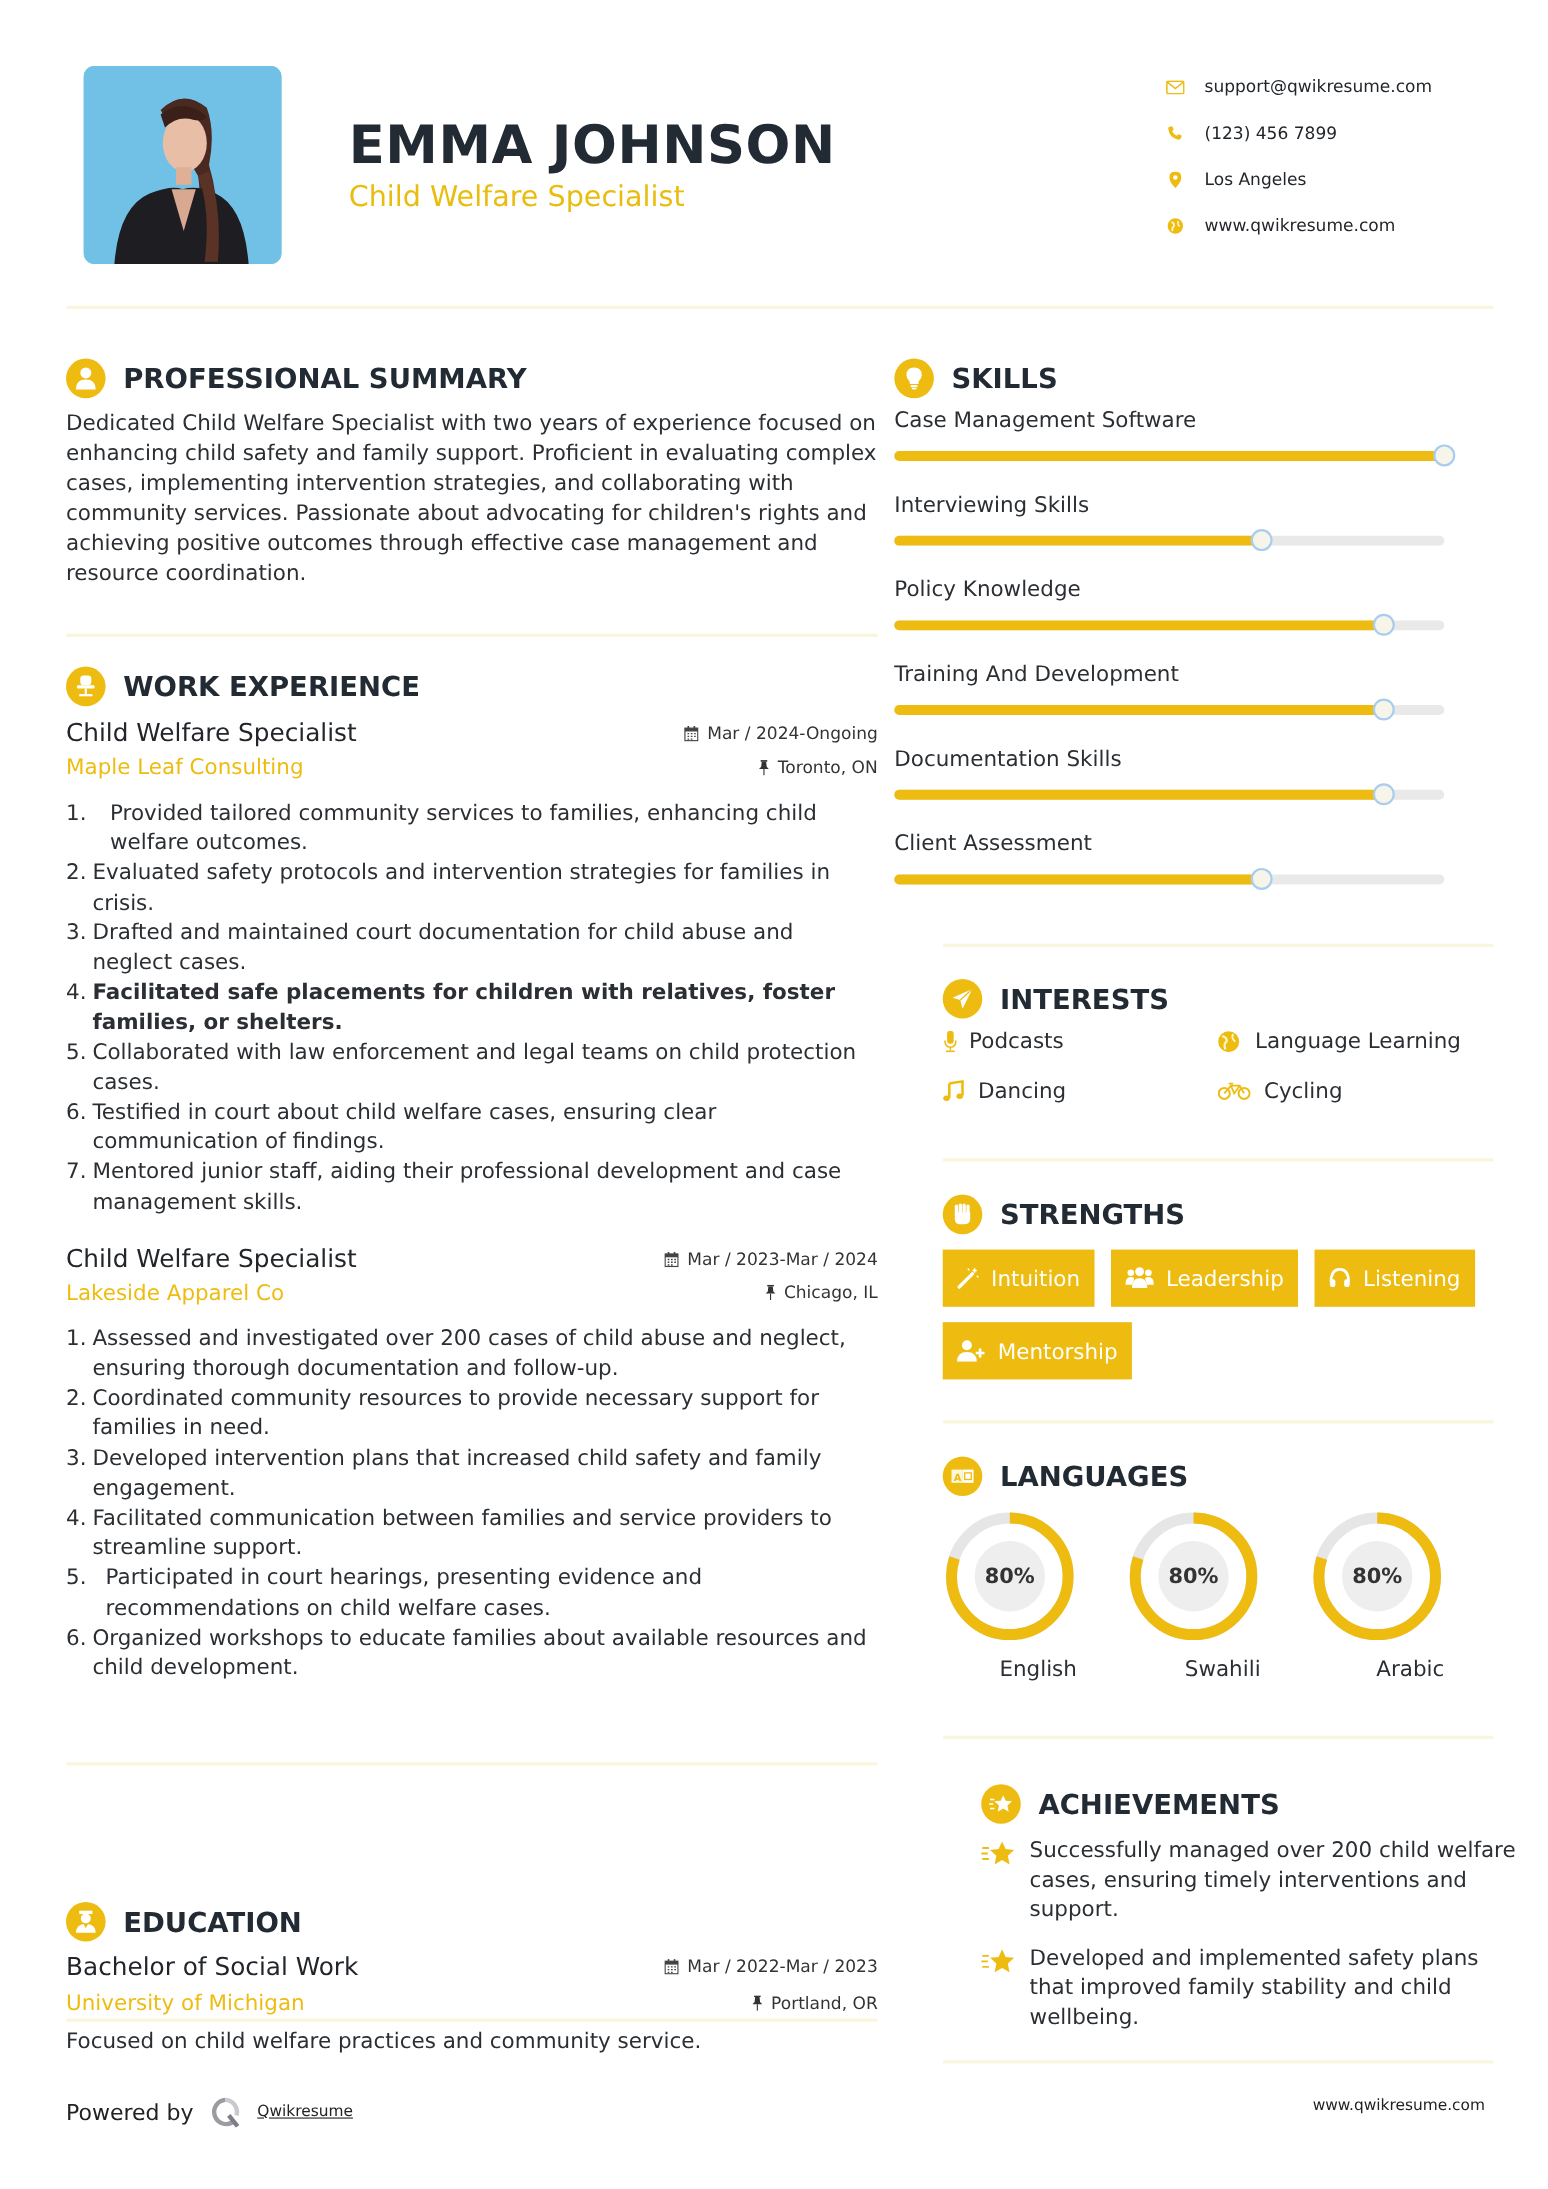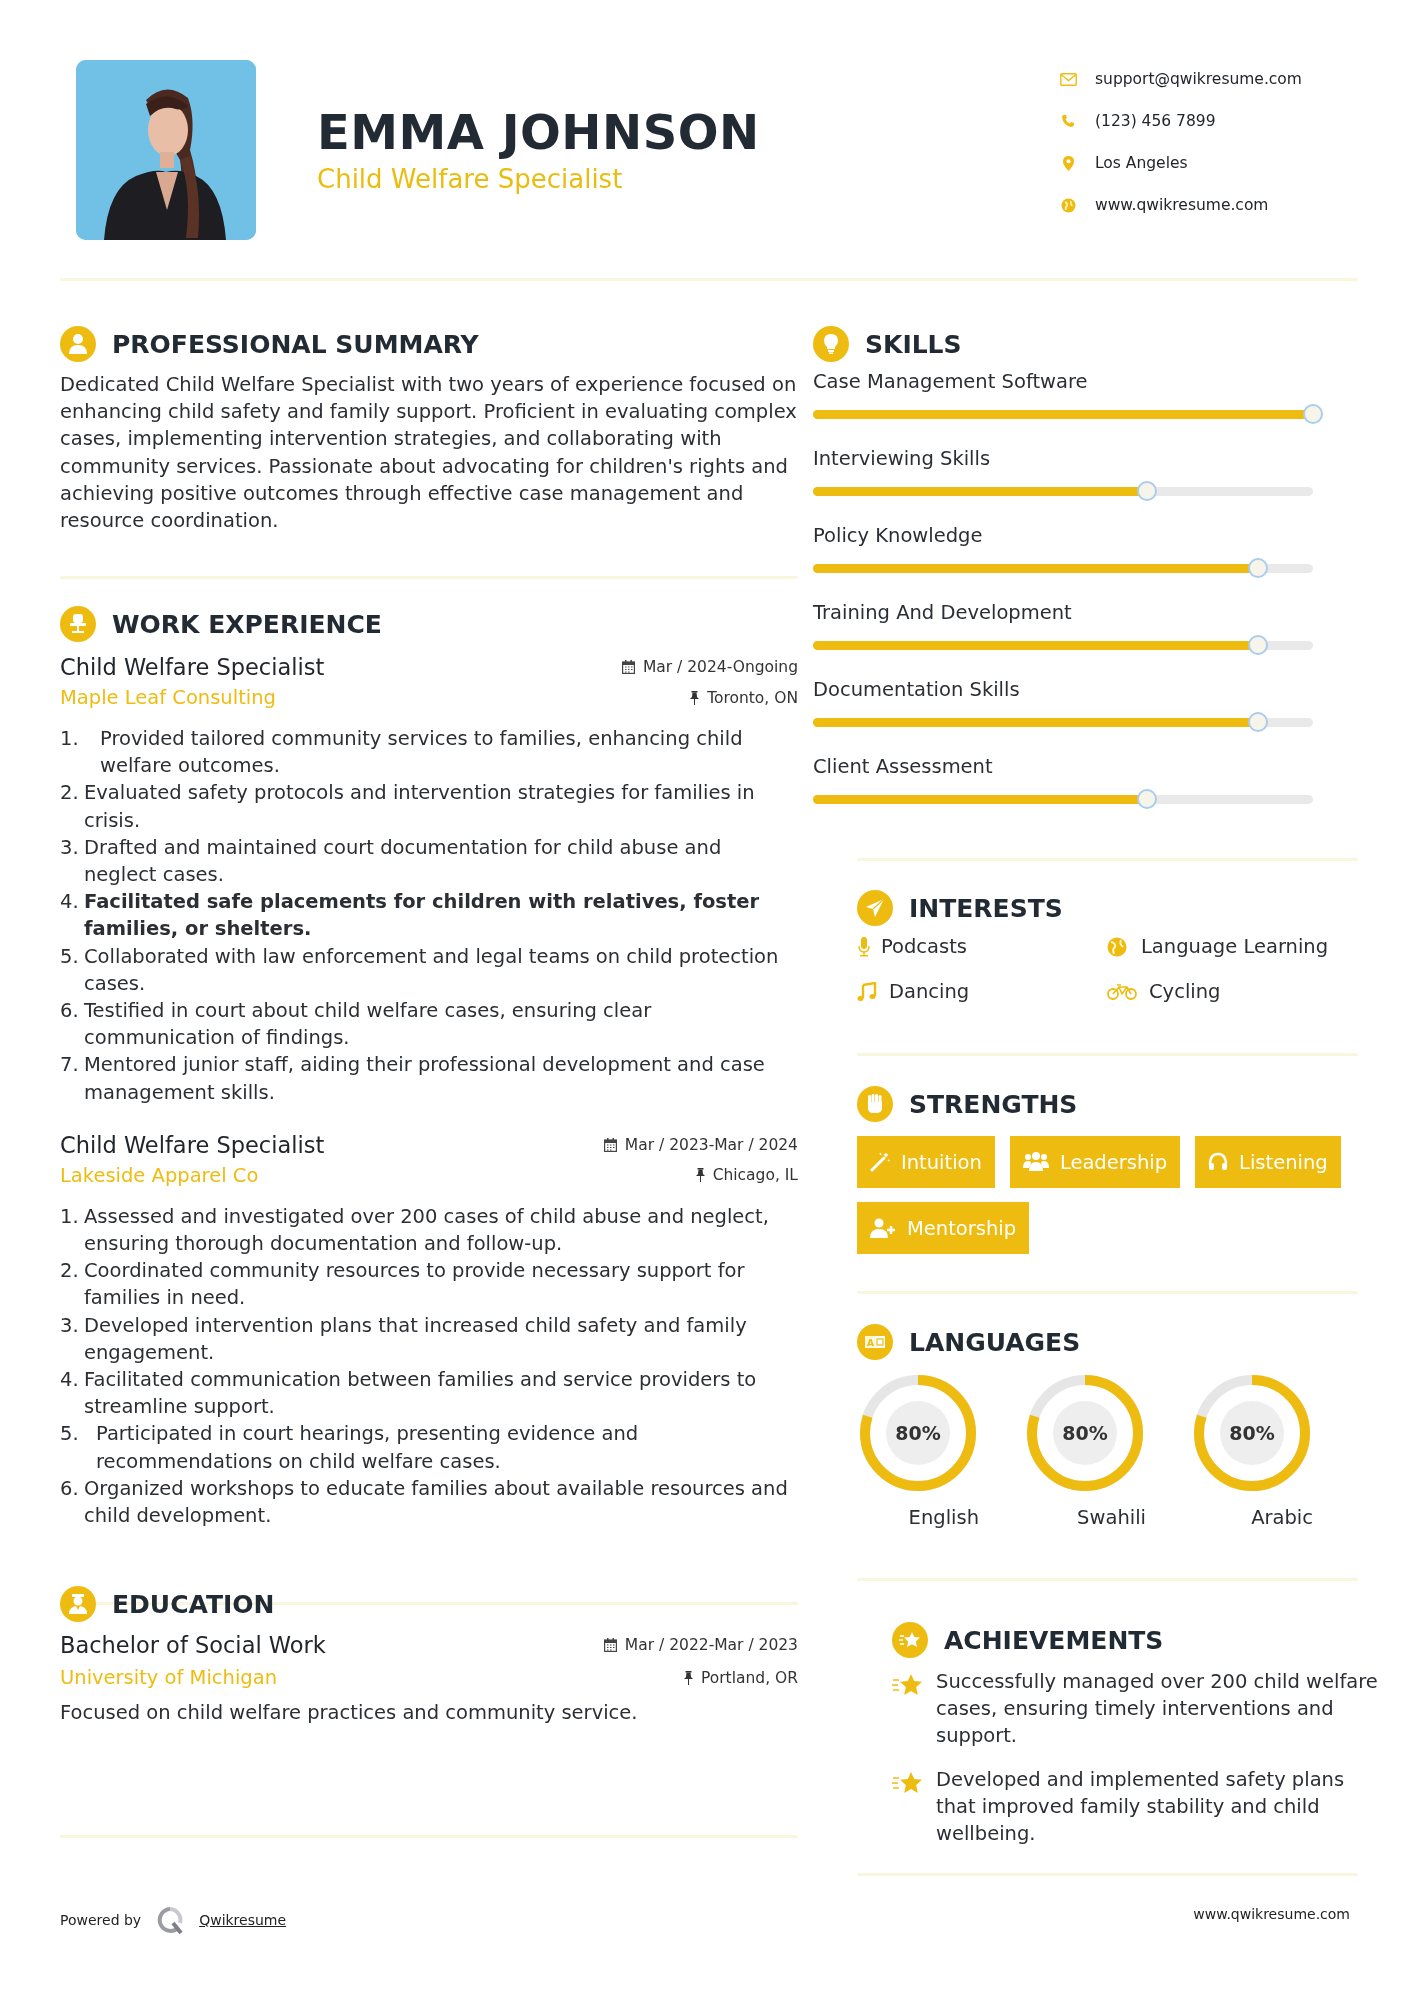--- a/index.html
+++ b/index.html
@@ -61,21 +61,21 @@
   .donut-label { position: absolute; left: 0; top: 0; width: 122px; height: 122px; display: flex; align-items: center; justify-content: center; font-size: 19px; font-weight: bold; color: #333; }
   .lang-name { width: 122px; text-align: right; font-size: 19.5px; color: #2b2f33; margin-top: 12px; }
 
   
   .ach { display: flex; align-items: flex-start; margin-bottom: 16px; }
   .ach .aic { width: 34px; margin-right: 10px; padding-top: 4px; flex-shrink: 0; }
   .ach .atxt { font-size: 19.5px; line-height: 27.2px; color: #2b2f33; width: 450px; }
 
   
   .footer-left { left: 60px; top: 1906px; display: flex; align-items: center; }
-  .powered { font-size: 14px; color: #222; margin-right: 14px; }
+  .powered { font-size: 20px; color: #222; margin-right: 14px; }
   .qlogo { margin-right: 14px; display: inline-flex; }
   .qlink { font-size: 14px; color: #222; text-decoration: underline; }
   .footer-right { right: 57px; top: 1906px; font-size: 14px; color: #222; }
 </style>
 </head>
 <body>
 
 <div class="abs photo">
   <svg width="180" height="180" viewBox="0 0 180 180">
     <rect width="180" height="180" fill="#71c1e6"></rect>
@@ -275,21 +275,21 @@
       <li>
           <span class="num">6.</span>
           <span class="li-text" style="margin-left:6px;">Organized workshops to educate families about available resources and child development.</span>
         </li>
     </ol>
   </div>
 </div>
 
 <div class="abs divider" style="left:60px; top:1602px; width:738px;"></div>
 
-<div class="abs" style="left:60px; top:1586px; width:738px;">
+<div class="abs" style="left:60px; top:1729px; width:738px;">
   <div class="sec-head">
     <span class="sec-icon">
       <svg width="20" height="22" viewBox="0 0 20 22">
           <rect x="4" y="1" width="12" height="3" fill="#fff"></rect>
           <circle cx="10" cy="8" r="4.5" fill="#fff"></circle>
           <path d="M1 21 Q1 13 10 13 Q19 13 19 21 Z" fill="#fff"></path>
           <path d="M8 13 L10 17 L12 13 Z" fill="#eebc11"></path>
         </svg>
     </span>
     <span class="sec-title">EDUCATION</span>

